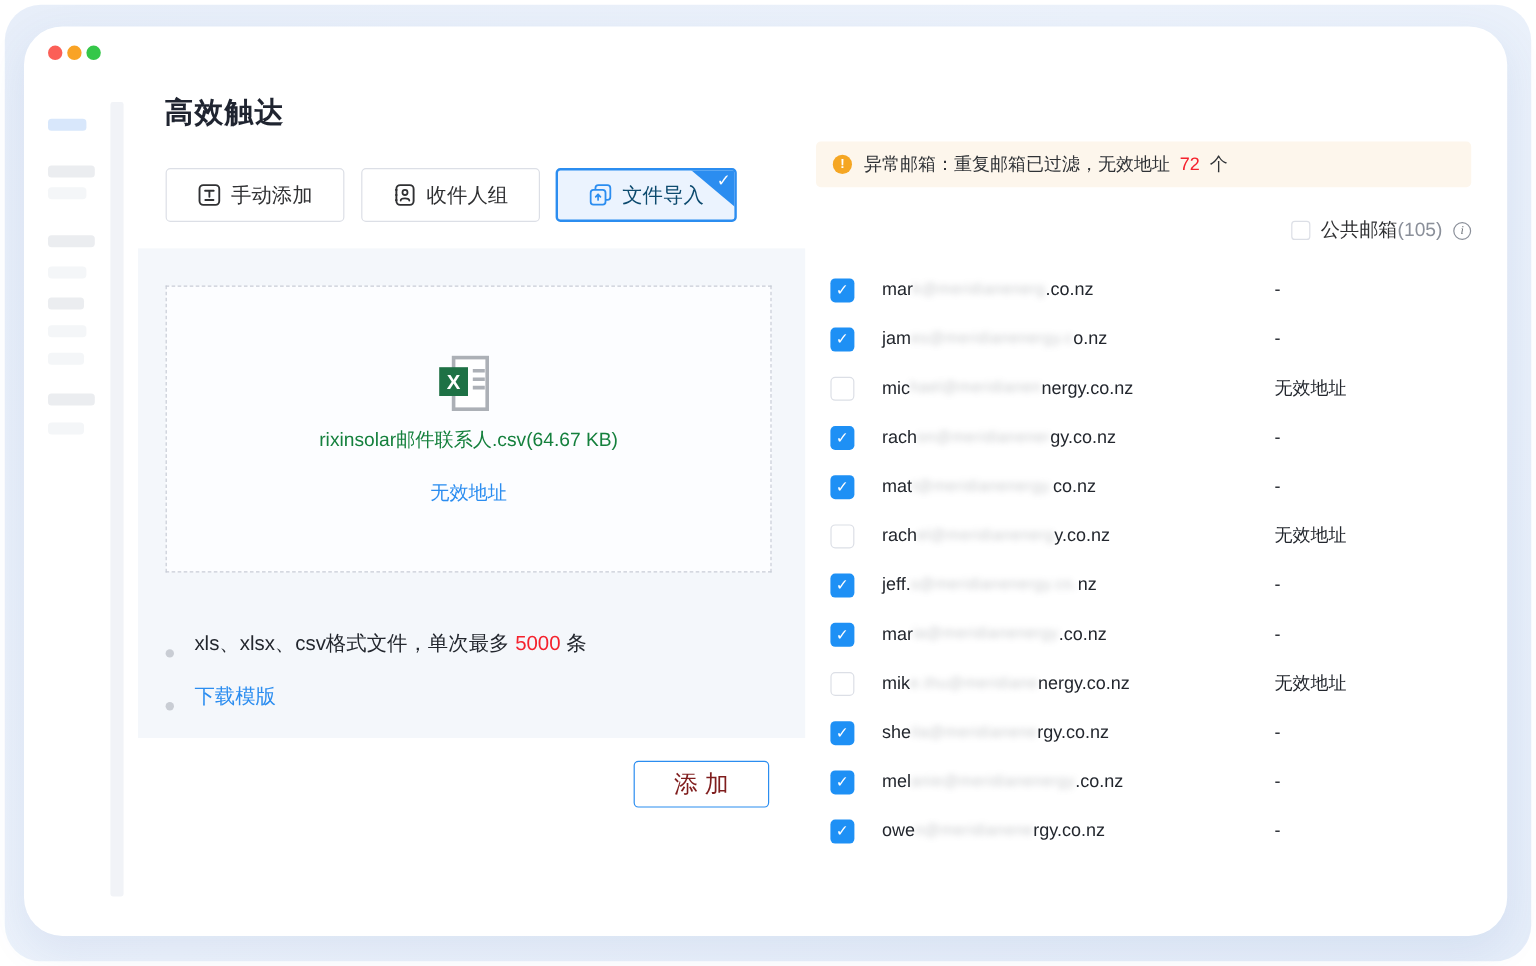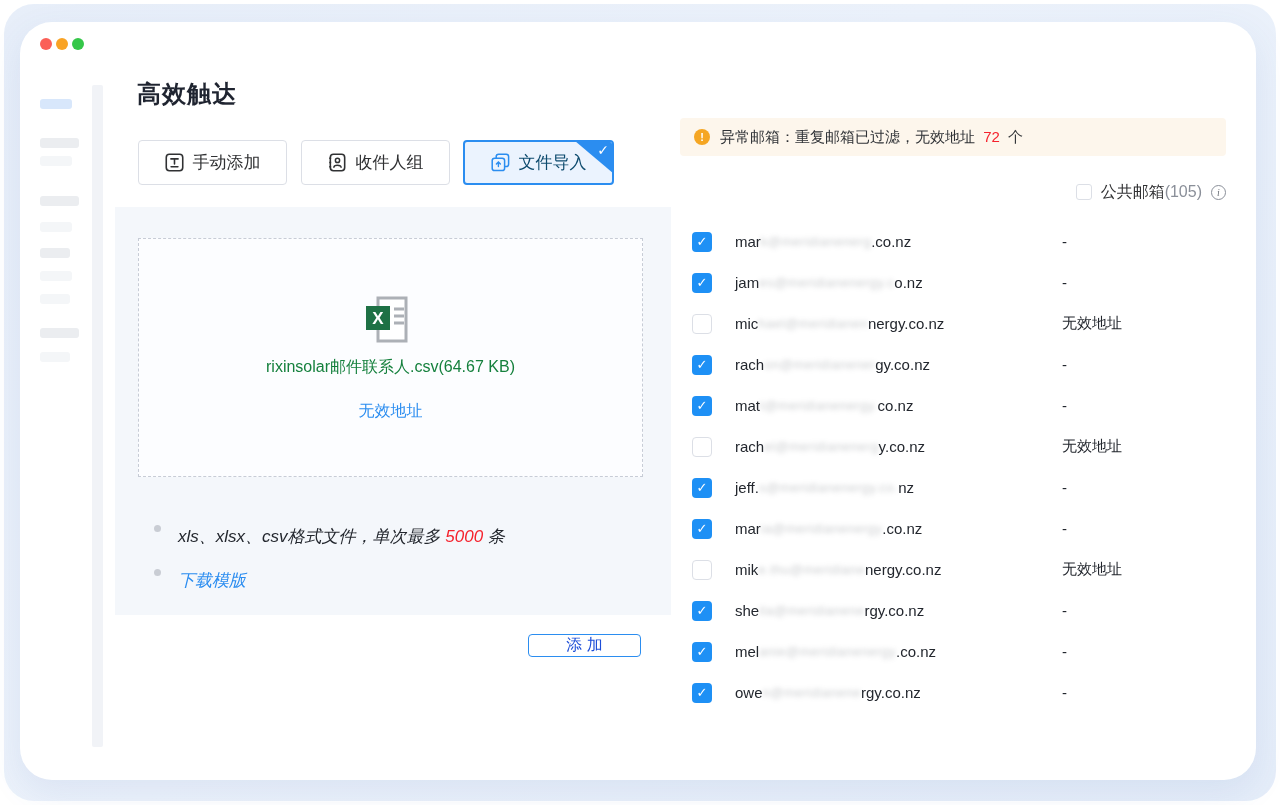--- a/index.html
+++ b/index.html
@@ -43,29 +43,29 @@
   
   .import-panel { position:absolute; left:95px; top:185px; width:556px; height:408px;
     background:#F4F7FB; }
   .dropzone { position:absolute; left:23px; top:31px; width:505px; height:239px;
     border:1px dashed #C7CCD6; background:#FCFDFF; text-align:center; }
   .file-icon { position:absolute; left:50%; top:56px; transform:translateX(-50%); }
   .file-name { position:absolute; left:0; width:100%; top:118px; font-size:16px; color:#15803d; }
   .reselect-link { position:absolute; left:0; width:100%; top:162px; font-size:16px;
     color:#2B8DF0; cursor:pointer; }
 
-  .hint-row { position:absolute; left:39px; display:flex; align-items:flex-start; gap:17px;
-    font-size:17px; color:#23272E;font-style:italic; }
+  .hint-row { position:absolute; left:23px; display:flex; align-items:flex-end; gap:17px;
+    font-size:17px; color:#23272E; }
   .bullet { width:7px; height:7px; border-radius:50%; background:#C9CDD4; flex:0 0 auto; }
   .hint-red { color:#F5222D; }
   .hint-link { color:#2B8DF0; cursor:pointer; }
 
-  .add-btn { position:absolute; left:508px; top:612px; width:113px; height:23px;
-    background:#fff; border:1px solid #2B8DF0; border-radius:4px; color:#1d4ed8;
-    font-size:16px; display:flex; align-items:center; justify-content:center; cursor:pointer;
+  .add-btn { position:absolute; left:508px; top:612px; width:113px; height:39px;
+    background:#fff; border:1px solid #2B8DF0; border-radius:4px; color:#7f1d1d;
+    font-size:20px; display:flex; align-items:center; justify-content:center; cursor:pointer;
     font-family:inherit; }
 
   
   .alert-banner { position:absolute; left:660px; top:96px; width:546px; height:38px;
     background:#FDF6EC; border-radius:4px; display:flex; align-items:center; gap:10px;
     padding:0 14px; font-size:15px; color:#2F3236; }
   .alert-icon { width:16px; height:16px; border-radius:50%; background:#F5A623; color:#fff;
     display:flex; align-items:center; justify-content:center; flex:0 0 auto; }
   .alert-icon::after { content:"!"; font-size:11px; font-weight:700; }
   .alert-count { color:#F5222D; padding:0 4px; }

